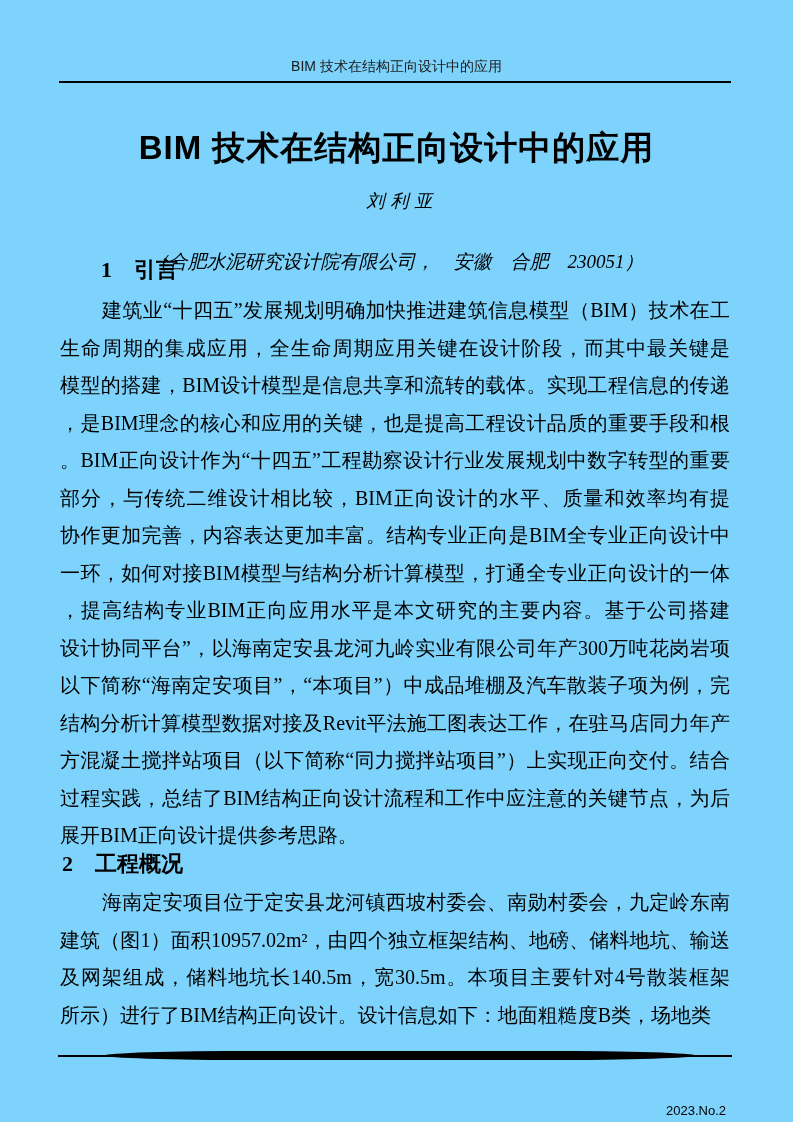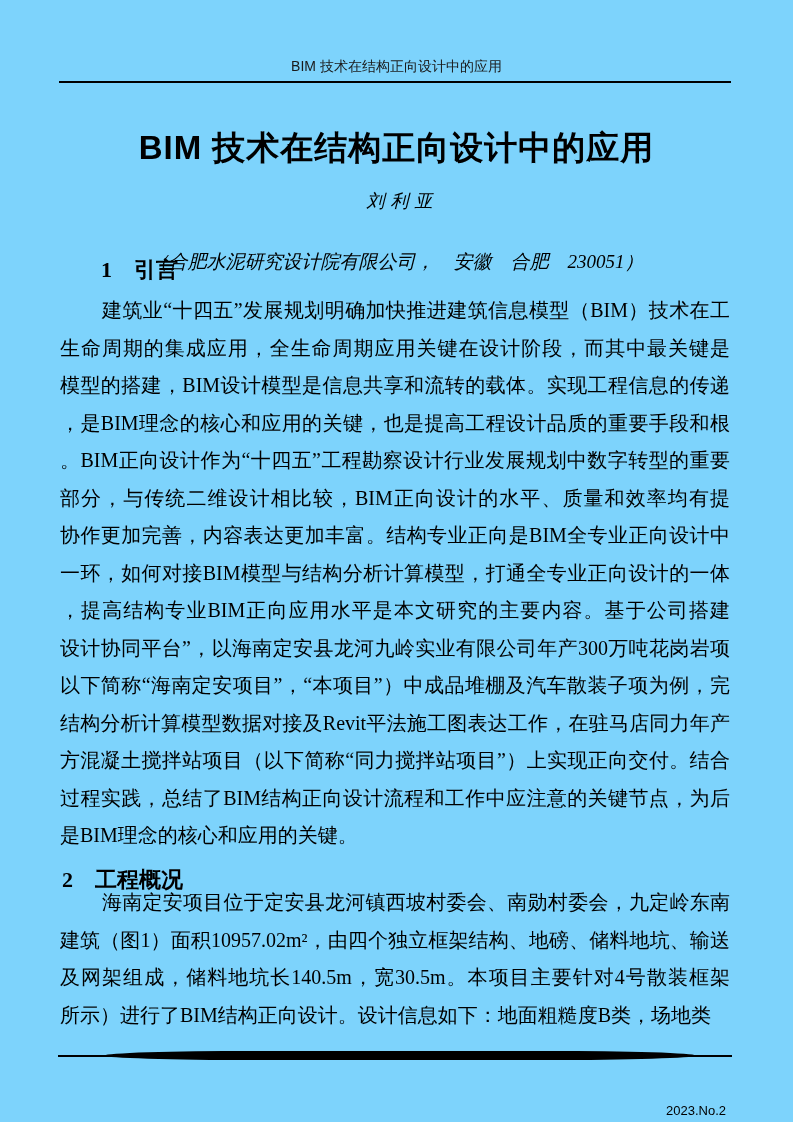--- a/index.html
+++ b/index.html
@@ -79,21 +79,21 @@
     font-family: "Liberation Sans", "DejaVu Sans", sans-serif;
     line-height: 32px;
   }
   .section-heading .sec-num {
     display: inline-block;
     width: 33px;
     font-family: "Liberation Serif", "DejaVu Serif", serif;
     font-weight: bold;
   }
   .heading-1 { top: 254px; margin-left: 39px; }
-  .heading-2 { top: 848px; margin-top: 16px; }
+  .heading-2 { top: 848px; }
 
   .body-lines {
     position: absolute;
     left: 60px;
     width: 670px;
   }
   .lines-1 { top: 292px; }
   .lines-2 { top: 884px; }
 
   .body-line {
@@ -169,21 +169,21 @@
       <div class="body-line">。BIM正向设计作为“十四五”工程勘察设计行业发展规划中数字转型的重要组成</div>
       <div class="body-line">部分，与传统二维设计相比较，BIM正向设计的水平、质量和效率均有提高，专业</div>
       <div class="body-line">协作更加完善，内容表达更加丰富。结构专业正向是BIM全专业正向设计中的重要</div>
       <div class="body-line">一环，如何对接BIM模型与结构分析计算模型，打通全专业正向设计的一体化流程</div>
       <div class="body-line">，提高结构专业BIM正向应用水平是本文研究的主要内容。基于公司搭建的“BIM</div>
       <div class="body-line">设计协同平台”，以海南定安县龙河九岭实业有限公司年产300万吨花岗岩项目（</div>
       <div class="body-line">以下简称“海南定安项目”，“本项目”）中成品堆棚及汽车散装子项为例，完成了</div>
       <div class="body-line">结构分析计算模型数据对接及Revit平法施工图表达工作，在驻马店同力年产90万</div>
       <div class="body-line">方混凝土搅拌站项目（以下简称“同力搅拌站项目”）上实现正向交付。结合项目</div>
       <div class="body-line">过程实践，总结了BIM结构正向设计流程和工作中应注意的关键节点，为后续项目</div>
-      <div class="body-line last">是BIM理念的核心和应用的关键。</div>
+      <div class="body-line last">展开BIM正向设计提供参考思路。</div>
     </div>
 
   <div class="section-heading heading-2">
     <span class="sec-num">2</span><span>工程概况</span>
   </div>
   <div class="body-lines lines-2">
       <div class="body-line indent">海南定安项目位于定安县龙河镇西坡村委会、南勋村委会，九定岭东南侧。</div>
       <div class="body-line">建筑（图1）面积10957.02m²，由四个独立框架结构、地磅、储料地坑、输送桁架</div>
       <div class="body-line">及网架组成，储料地坑长140.5m，宽30.5m。本项目主要针对4号散装框架（箭头</div>
       <div class="body-line last">所示）进行了BIM结构正向设计。设计信息如下：地面粗糙度B类，场地类别为Ⅱ</div>

